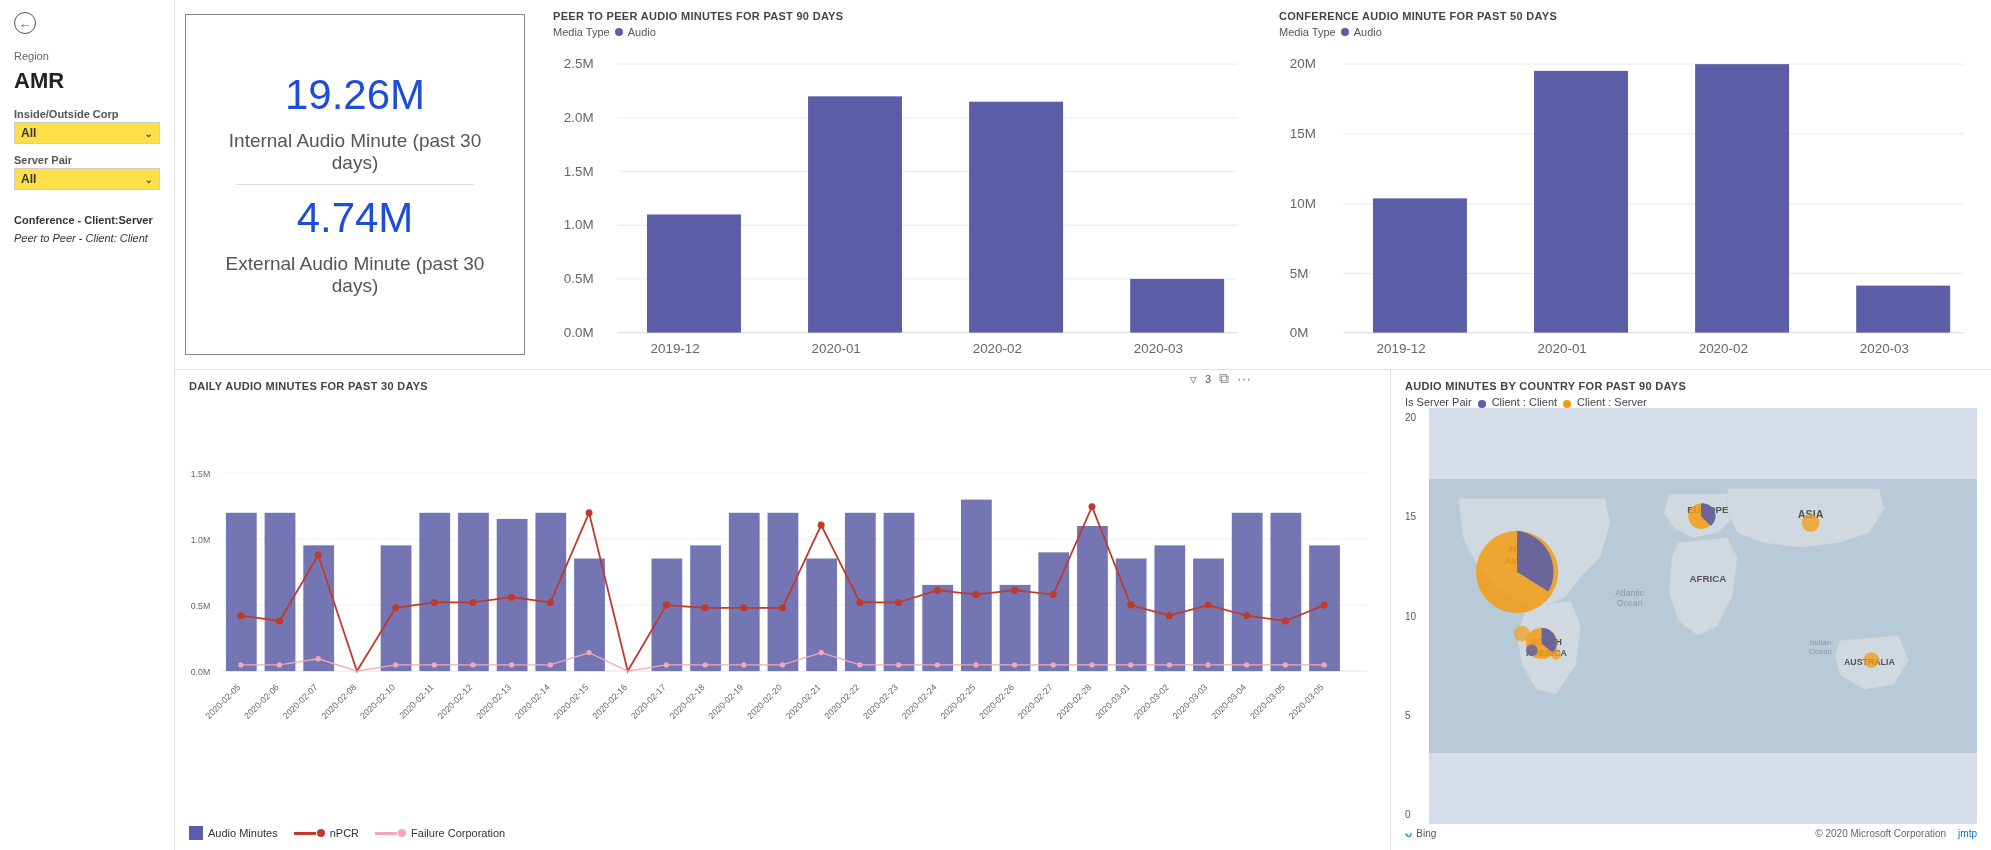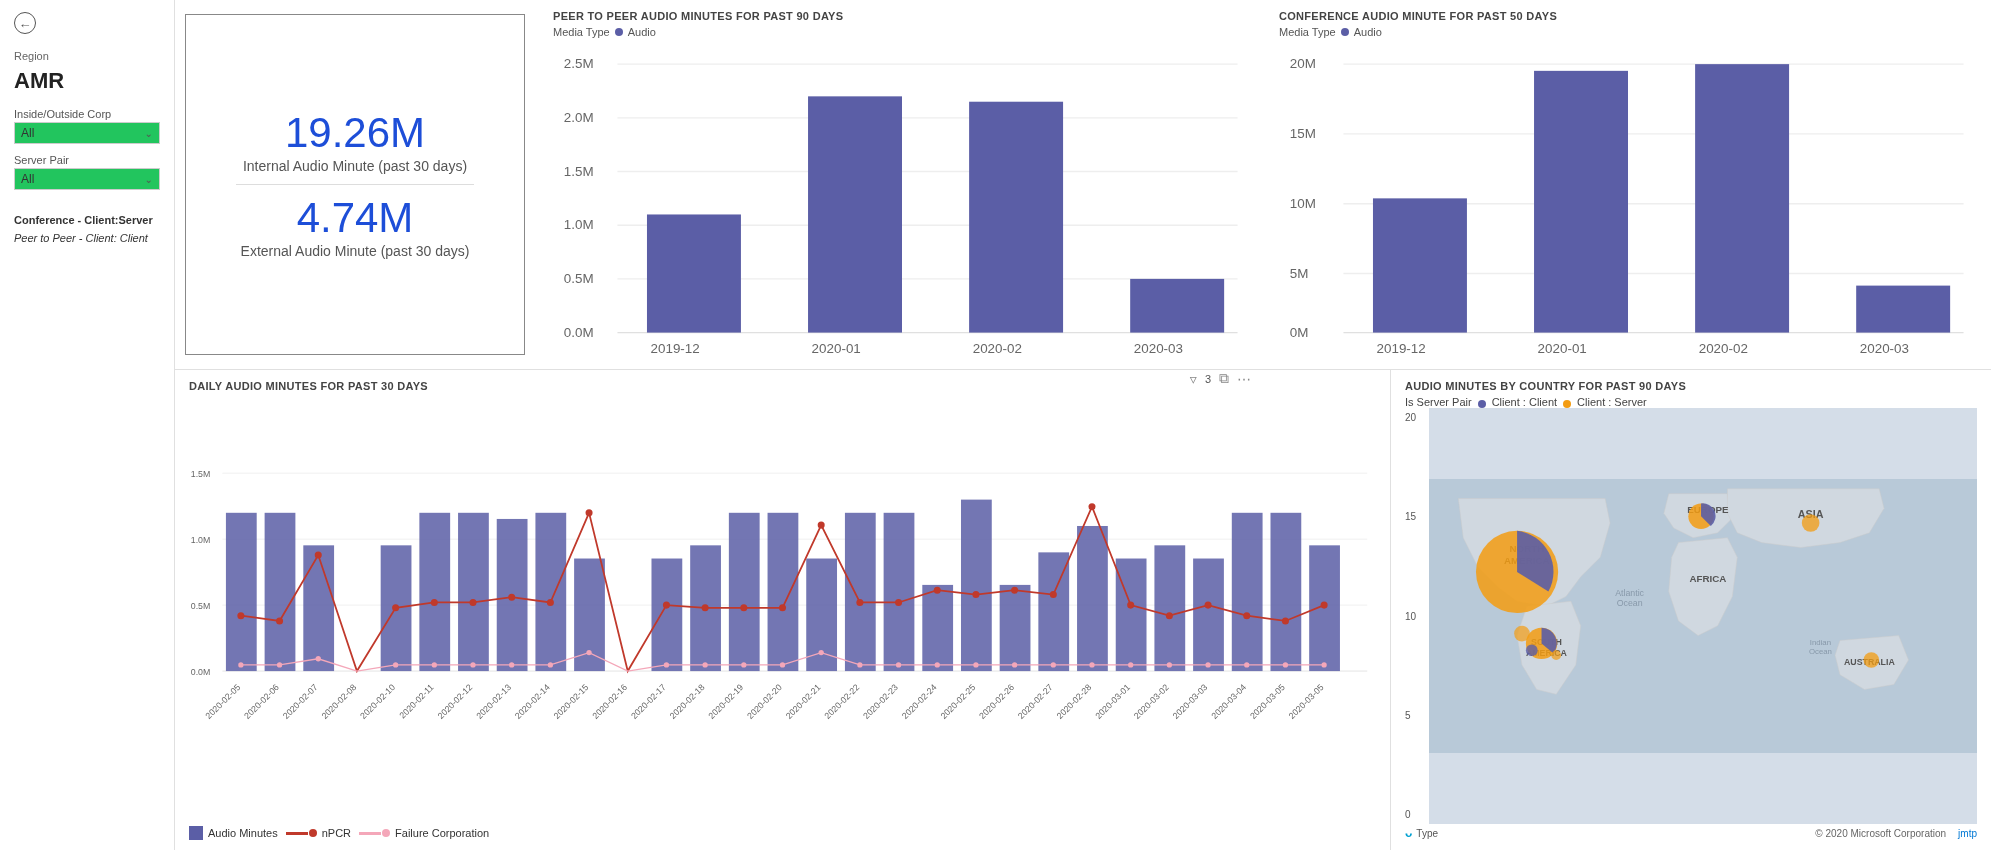--- a/index.html
+++ b/index.html
@@ -58,37 +58,38 @@
 
     .region-value {
       font-size: 22px;
       font-weight: 700;
       color: #222;
       margin-bottom: 8px;
     }
 
     .filter-group {
       margin-bottom: 4px;
+      font-weight: bold;
     }
 
     .filter-label {
       font-size: 11px;
       color: #555;
     }
 
     .filter-dropdown {
       display: flex;
       justify-content: space-between;
       align-items: center;
       border: 1px solid #ccc;
       padding: 3px 6px;
       font-size: 12px;
       cursor: pointer;
       margin-top: 2px;
-      background: #22c55e;
+      background: #fde047;
     }
 
     .chevron {
       font-size: 10px;
       color: #555;
     }
 
     .legend-text {
       margin-top: 12px;
       font-size: 11px;
@@ -130,23 +131,23 @@
     }
 
     .kpi-value {
       font-size: 42px;
       font-weight: 300;
       color: #1d4ed8;
       line-height: 1.1;
     }
 
     .kpi-desc {
-      font-size: 14px;
+      font-size: 19px;
       color: #555;
-      margin-top: 2px;
+      margin-top: 12px;
     }
 
     .kpi-divider {
       width: 80%;
       height: 1px;
       background: #ddd;
     }
 
     
     .chart-container {
@@ -224,21 +225,21 @@
       width: 600px;
       min-width: 600px;
       padding: 10px 14px;
       display: flex;
       flex-direction: column;
     }
 
     
     .bottom-legend {
       display: flex;
-      gap: 8px;
+      gap: 16px;
       margin-top: 10px;
       font-size: 11px;
     }
 
     .legend-item {
       display: flex;
       align-items: center;
       gap: 5px;
     }
 
@@ -651,21 +652,21 @@
               <path d="M 278,38 L 278,25 A 13,13 0 0,1 288,48 Z" fill="#5b5ea6" opacity="0.9"></path>
 
               <circle cx="390" cy="45" r="9" fill="#f39c12" opacity="0.75"></circle>
 
               <circle cx="452" cy="185" r="8" fill="#f39c12" opacity="0.75"></circle>
             </svg>
           </div>
         </div>
         <div class="bing-attribution">
           <span style="font-weight:bold;color:#00a0d1;font-size:12px;">ᴗ</span>
-          <span>Type</span>
+          <span>Bing</span>
           <span style="flex:1;text-align:right;font-size:10px;color:#666;">© 2020 Microsoft Corporation</span>
           <span style="margin-left:8px;font-size:10px;color:#0078d4;cursor:pointer;">jmtp</span>
         </div>
       </div>
 
     </div>
 
   </div>
 
 </div>

